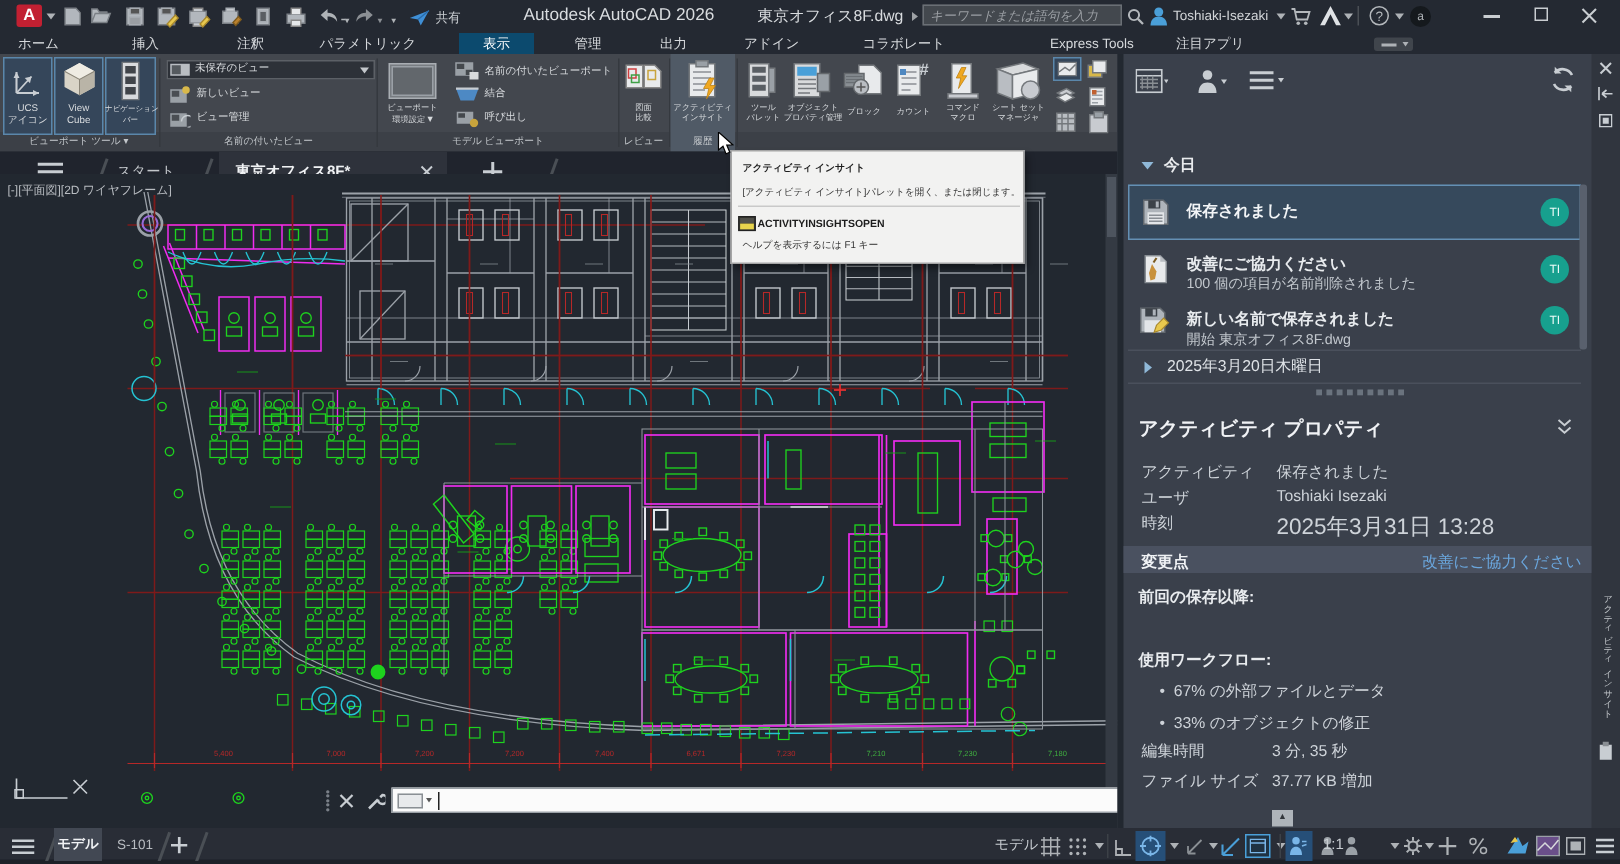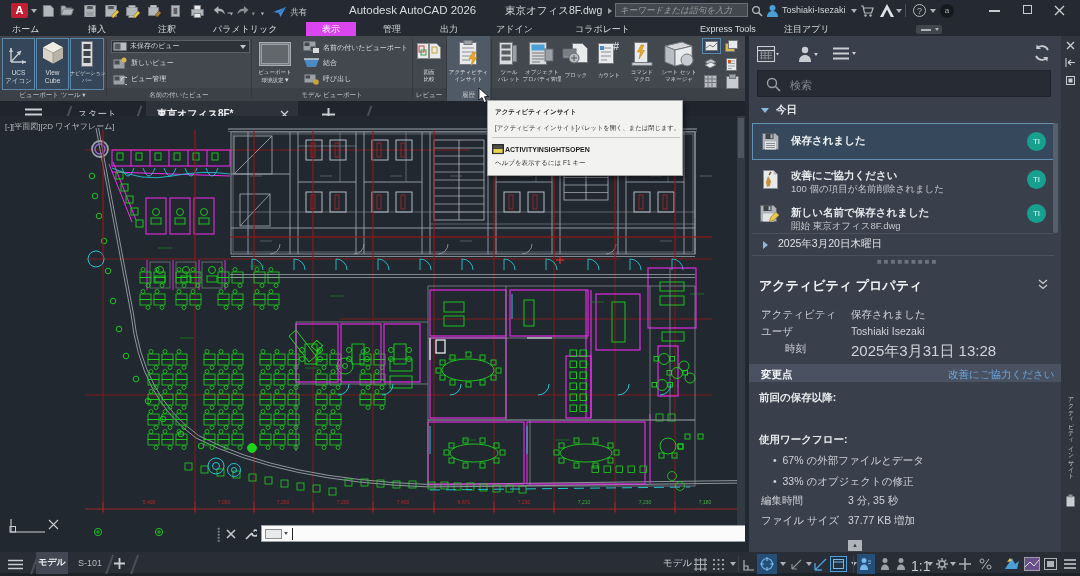--- a/index.html
+++ b/index.html
@@ -4,21 +4,21 @@
 <style>
 * { margin:0; padding:0; box-sizing:border-box; }
 html,body { width:1080px; height:576px; overflow:hidden; background:#222830;
   font-family:"Liberation Sans", sans-serif; }
 #app { position:relative; width:1080px; height:576px; }
 .abs { position:absolute; }
 
 #titlebar { left:0; top:0; width:1080px; height:22px; background:#242932; }
 #menurow { left:0; top:22px; width:1080px; height:14px; background:#242932; }
 .mtab { position:absolute; top:0; height:14px; line-height:14px; color:#d6d9dc; font-size:9px; white-space:nowrap; }
-.mtab.sel { background:#d946ef; color:#fff; }
+.mtab.sel { background:#0c4a6e; color:#fff; }
 
 #ribbon { left:0; top:36px; width:745px; height:65px; background:#43474e; }
 .rsep { position:absolute; top:3px; width:1px; height:59px; background:#35393f; }
 .rlabel { position:absolute; bottom:2px; height:9px; line-height:9px; font-size:6.5px; color:#c3c7cb; text-align:center; white-space:nowrap; }
 .rtext { color:#d8dbde; font-size:5.5px; line-height:7px; text-align:center; white-space:nowrap; }
 
 #filetabs { left:0; top:101px; width:745px; height:26px; background:#20242d; }
 
 #canvas { left:0; top:116px; width:825px; height:449px; background:#222830; }
 
@@ -1207,27 +1207,20 @@
     <svg class="abs" style="left:88px;top:11px;" width="26" height="15" viewBox="0 0 26 15">
         <path d="M0 1.5 h16 M0 6.5 h16 M0 11.5 h16" stroke="#c8cdd2" stroke-width="2"></path>
         <path d="M19 5 l4 0 -2 3 z" fill="#c8cdd2"></path>
       </svg>
     <svg class="abs" style="left:288px;top:8px;" width="18" height="18" viewBox="0 0 18 18">
         <path d="M15 6 A7 7 0 0 0 3.5 4.5 M3 12 A7 7 0 0 0 14.5 13.5" stroke="#c8cdd2" stroke-width="1.8" fill="none"></path>
         <path d="M3.5 0.5 v4.5 h4.5 z" fill="#c8cdd2"></path>
         <path d="M14.5 17.5 v-4.5 h-4.5 z" fill="#c8cdd2"></path>
       </svg>
 
-    <div class="abs" style="left:12px;top:34px;width:294px;height:27px;background:#262b34;border:1px solid #1e232b;">
-      <svg class="abs" style="left:8px;top:6px;" width="15" height="15" viewBox="0 0 15 15">
-          <circle cx="6" cy="6" r="4.5" fill="none" stroke="#9aa0a6" stroke-width="1.4"></circle>
-          <path d="M9.5 9.5 L14 14" stroke="#9aa0a6" stroke-width="1.6"></path>
-        </svg>
-      <div class="abs" style="left:32px;top:7px;color:#848a92;font-size:11px;">検索</div>
-    </div>
 
     <div class="abs" style="left:16px;top:72px;width:0;height:0;border-left:4px solid transparent;border-right:4px solid transparent;border-top:5px solid #8fb8d8;"></div>
     <div class="abs" style="left:31px;top:67px;color:#e8eaed;font-size:10.5px;font-weight:bold;">今日</div>
 
     <div class="abs" style="left:7px;top:87px;width:302px;height:37px;background:#36495c;border:1px solid #6490b4;"></div>
     <svg class="abs" style="left:16px;top:96px;" width="19" height="19" viewBox="0 0 19 19">
       <path d="M1.5 1.5 h13 l3 3 v13 h-16 z" fill="#aeb4ba" stroke="#646a70"></path>
       <rect x="4.5" y="1.5" width="8" height="5.5" fill="#3c4248"></rect>
         <rect x="9.5" y="2.3" width="2" height="4" fill="#aeb4ba"></rect>
       <rect x="4" y="9.5" width="11" height="8" fill="#e2e5e8"></rect>
@@ -1268,21 +1261,21 @@
 
     <div class="abs" style="left:14px;top:241px;color:#f0f2f5;font-size:13px;font-weight:bold;">アクティビティ プロパティ</div>
     <svg class="abs" style="left:292px;top:243px;" width="12" height="12" viewBox="0 0 12 12">
         <path d="M2 1 l4 3.5 4-3.5 M2 6 l4 3.5 4-3.5" stroke="#c8cdd2" stroke-width="1.3" fill="none"></path>
       </svg>
 
     <div class="abs" style="left:16px;top:272px;color:#ced3d9;font-size:10.5px;">アクティビティ</div>
     <div class="abs" style="left:106px;top:272px;color:#ced3d9;font-size:10.5px;">保存されました</div>
     <div class="abs" style="left:16px;top:289px;color:#ced3d9;font-size:10.5px;">ユーザ</div>
     <div class="abs" style="left:106px;top:289px;color:#ced3d9;font-size:10.5px;">Toshiaki Isezaki</div>
-    <div class="abs" style="left:16px;top:306px;color:#ced3d9;font-size:10.5px;margin-left:24px;">時刻</div>
+    <div class="abs" style="left:16px;top:306px;color:#ced3d9;font-size:10.5px;">時刻</div>
     <div class="abs" style="left:106px;top:306px;color:#ced3d9;font-size:15px;">2025年3月31日 13:28</div>
 
     <div class="abs" style="left:4px;top:328px;width:312px;height:18px;background:#4a5160;"></div>
     <div class="abs" style="left:16px;top:332px;color:#f0f2f5;font-size:10.5px;font-weight:bold;">変更点</div>
     <div class="abs" style="left:203px;top:332px;color:#6aa6dd;font-size:10.5px;">改善にご協力ください</div>
     <div class="abs" style="left:14px;top:355px;color:#e8ebee;font-size:10.5px;font-weight:bold;">前回の保存以降:</div>
     <div class="abs" style="left:14px;top:397px;color:#e8ebee;font-size:10.5px;font-weight:bold;">使用ワークフロー:</div>
     <div class="abs" style="left:28px;top:418px;color:#ced3d9;font-size:10.5px;">•&nbsp; 67% の外部ファイルとデータ</div>
     <div class="abs" style="left:28px;top:439px;color:#ced3d9;font-size:10.5px;text-align:center;">•&nbsp; 33% のオブジェクトの修正</div>
     <div class="abs" style="left:16px;top:458px;color:#ced3d9;font-size:10.5px;">編集時間</div>
@@ -1361,21 +1354,21 @@
         <path d="M9 4 l3 0 M9 7 l3-1" stroke="#7ab6e8"></path>
       </svg>
     <svg class="abs" style="left:879px;top:5px;" width="13" height="14" viewBox="0 0 13 14">
         <circle cx="6" cy="3.5" r="2.5" fill="#9aa0a6"></circle>
         <path d="M2 13 c0-4 2-5.5 4-5.5 s4 1.5 4 5.5 z" fill="#9aa0a6"></path>
       </svg>
     <svg class="abs" style="left:895px;top:5px;" width="13" height="14" viewBox="0 0 13 14">
         <circle cx="6" cy="3.5" r="2.5" fill="#9aa0a6"></circle>
         <path d="M2 13 c0-4 2-5.5 4-5.5 s4 1.5 4 5.5 z" fill="#9aa0a6"></path>
       </svg>
-    <div class="abs" style="left:911px;top:6px;color:#c8cdd2;font-size:14px;">1:1</div>
+    <div class="abs" style="left:882px;top:6px;color:#c8cdd2;font-size:10px;">1:1</div>
     <div class="abs" style="left:927px;top:10px;width:0;height:0;border-left:3px solid transparent;border-right:3px solid transparent;border-top:4px solid #aeb2b6;"></div>
     <svg class="abs" style="left:935px;top:5px;" width="14" height="14" viewBox="0 0 14 14">
         <circle cx="7" cy="7" r="3" fill="none" stroke="#aeb2b6" stroke-width="1.4"></circle>
         <path d="M7 1 v2.5 M7 10.5 V13 M1 7 h2.5 M10.5 7 H13 M2.8 2.8 l1.8 1.8 M9.4 9.4 l1.8 1.8 M11.2 2.8 L9.4 4.6 M4.6 9.4 l-1.8 1.8" stroke="#aeb2b6" stroke-width="1.3"></path>
       </svg>
     <div class="abs" style="left:950px;top:10px;width:0;height:0;border-left:3px solid transparent;border-right:3px solid transparent;border-top:4px solid #aeb2b6;"></div>
     <svg class="abs" style="left:959px;top:6px;" width="12" height="12" viewBox="0 0 12 12">
         <path d="M6 0 v12 M0 6 h12" stroke="#aeb2b6" stroke-width="1.5"></path>
       </svg>
     <svg class="abs" style="left:978px;top:5px;" width="15" height="14" viewBox="0 0 15 14">

